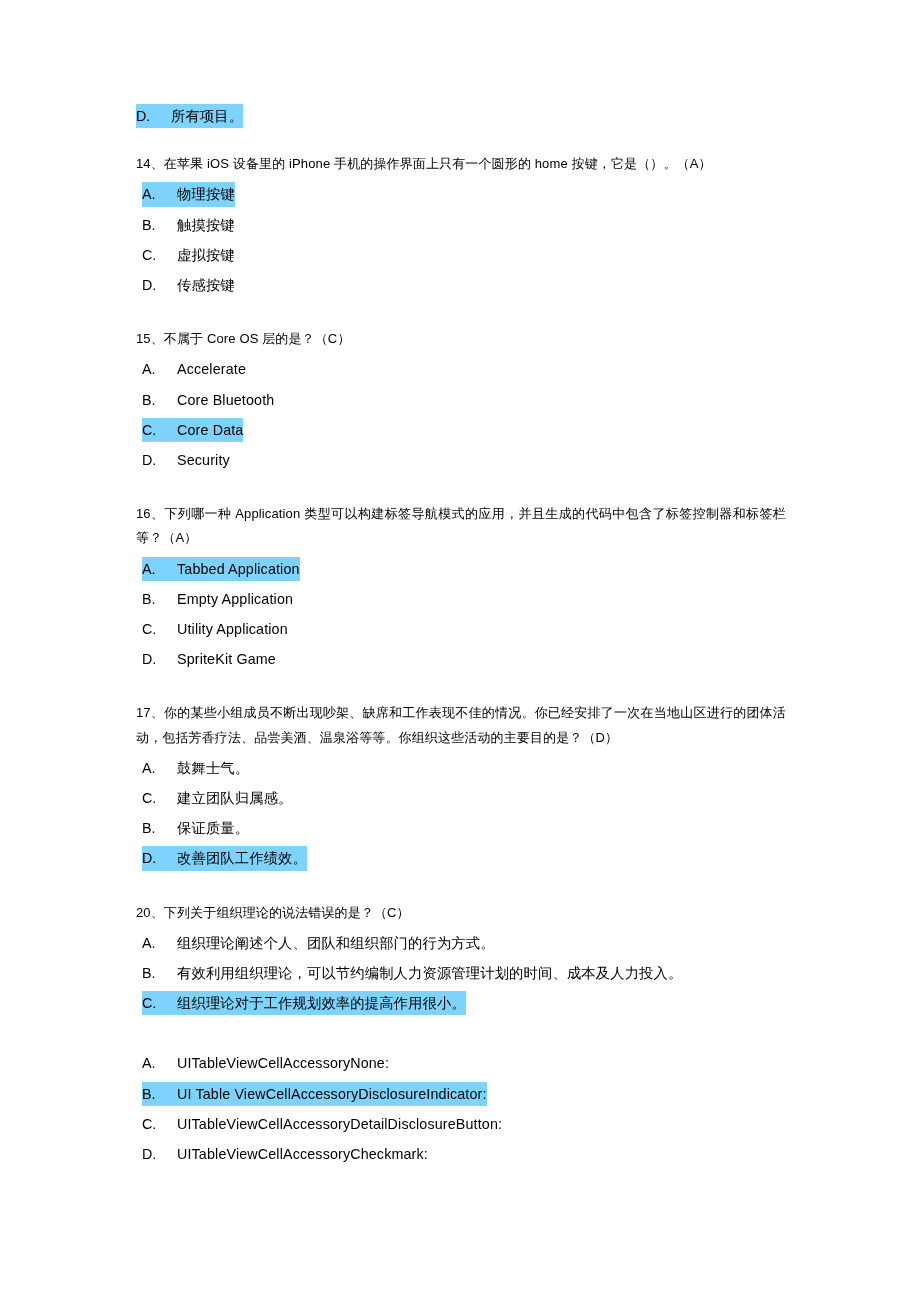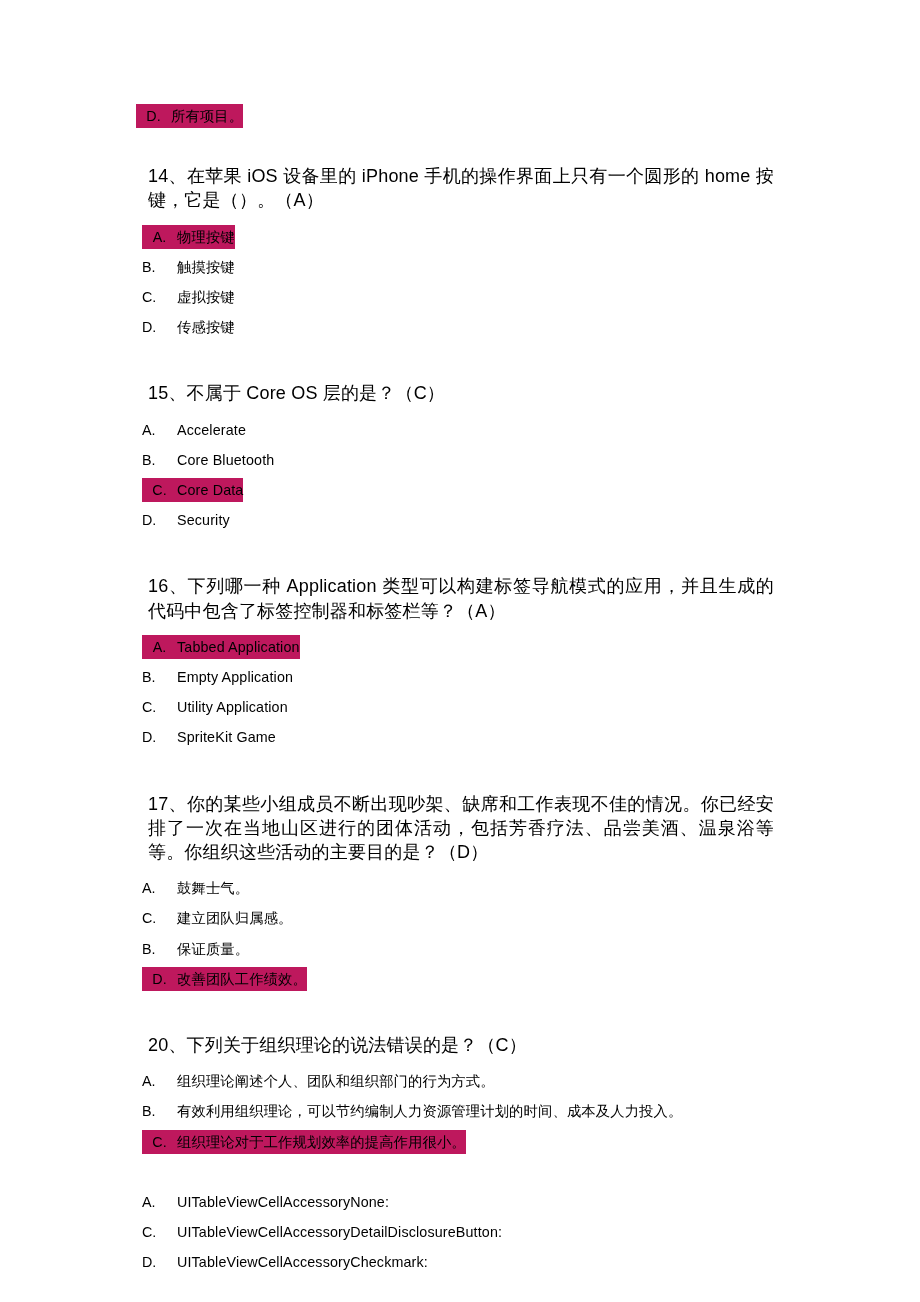--- a/index.html
+++ b/index.html
@@ -29,25 +29,25 @@
   }
   
   .q-block {
     margin: 0 0 0 0;
   }
   .spacer-block {
     height: 24px;
   }
   
   .q-stem {
-    font-size: 18px;
+    font-size: 13px;
     line-height: 24.2px;
     text-align: justify;
     text-justify: inter-ideograph;
-    margin: 12px;
+    margin: 0;
     letter-spacing: 0.02em;
     word-break: break-word;
   }
   
   .opt-row {
     font-size: 14.3px;
     line-height: 24.2px;
     margin: 6px;
     display: block;
     white-space: nowrap;
@@ -56,22 +56,21 @@
     display: inline-block;
   }
   .opt-letter {
     display: inline-block;
     width: 35px;
   }
   .opt-text {
     display: inline;
   }
   .hl .opt-inner {
-    background: #be185d;
-    text-align: center;
+    background: #7dd3fc;
   }
   .cjk {
     letter-spacing: 0.01em;
   }
   
   .lead-opt {
     font-size: 14.3px;
     line-height: 24.2px;
     white-space: nowrap;
   }
@@ -124,20 +123,21 @@
         <div class="spacer-block"></div>
         <div class="q-block">
           <p class="q-stem cjk"><span>20、</span><span>下列关于组织理论的说法错误的是？（C）</span></p>
           <div class="opt-row"><span class="opt-inner"><span class="opt-letter">A.</span><span class="opt-text cjk">组织理论阐述个人、团队和组织部门的行为方式。</span></span></div>
           <div class="opt-row"><span class="opt-inner"><span class="opt-letter">B.</span><span class="opt-text cjk">有效利用组织理论，可以节约编制人力资源管理计划的时间、成本及人力投入。</span></span></div>
           <div class="opt-row hl"><span class="opt-inner"><span class="opt-letter">C.</span><span class="opt-text cjk">组织理论对于工作规划效率的提高作用很小。</span></span></div>
         </div>
         <div class="spacer-block"></div>
         <div class="q-block">
           <div class="opt-row"><span class="opt-inner"><span class="opt-letter">A.</span><span class="opt-text cjk">UITableViewCellAccessoryNone:</span></span></div>
+          <div class="opt-row hl"><span class="opt-inner"><span class="opt-letter">B.</span><span class="opt-text cjk">UI Table ViewCellAccessoryDisclosureIndicator:</span></span></div>
           <div class="opt-row"><span class="opt-inner"><span class="opt-letter">C.</span><span class="opt-text cjk">UITableViewCellAccessoryDetailDisclosureButton:</span></span></div>
           <div class="opt-row"><span class="opt-inner"><span class="opt-letter">D.</span><span class="opt-text cjk">UITableViewCellAccessoryCheckmark:</span></span></div>
         </div>
         <div class="spacer-block"></div>
       </div>
 
   </div>
 </div>
 
 </body></html>

